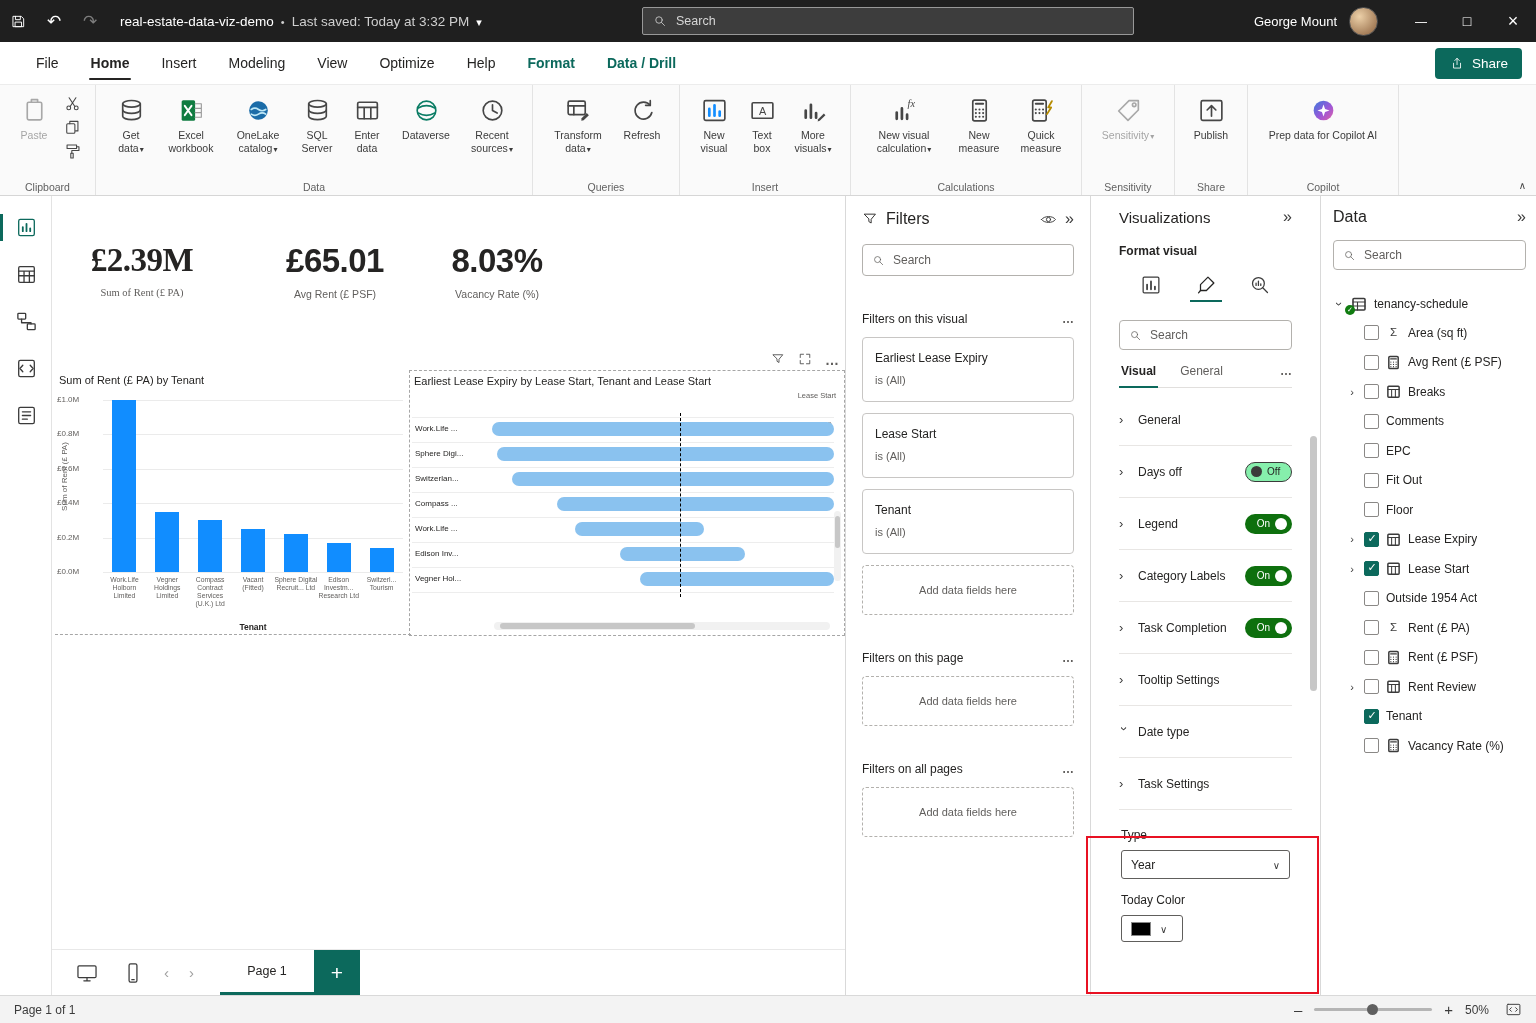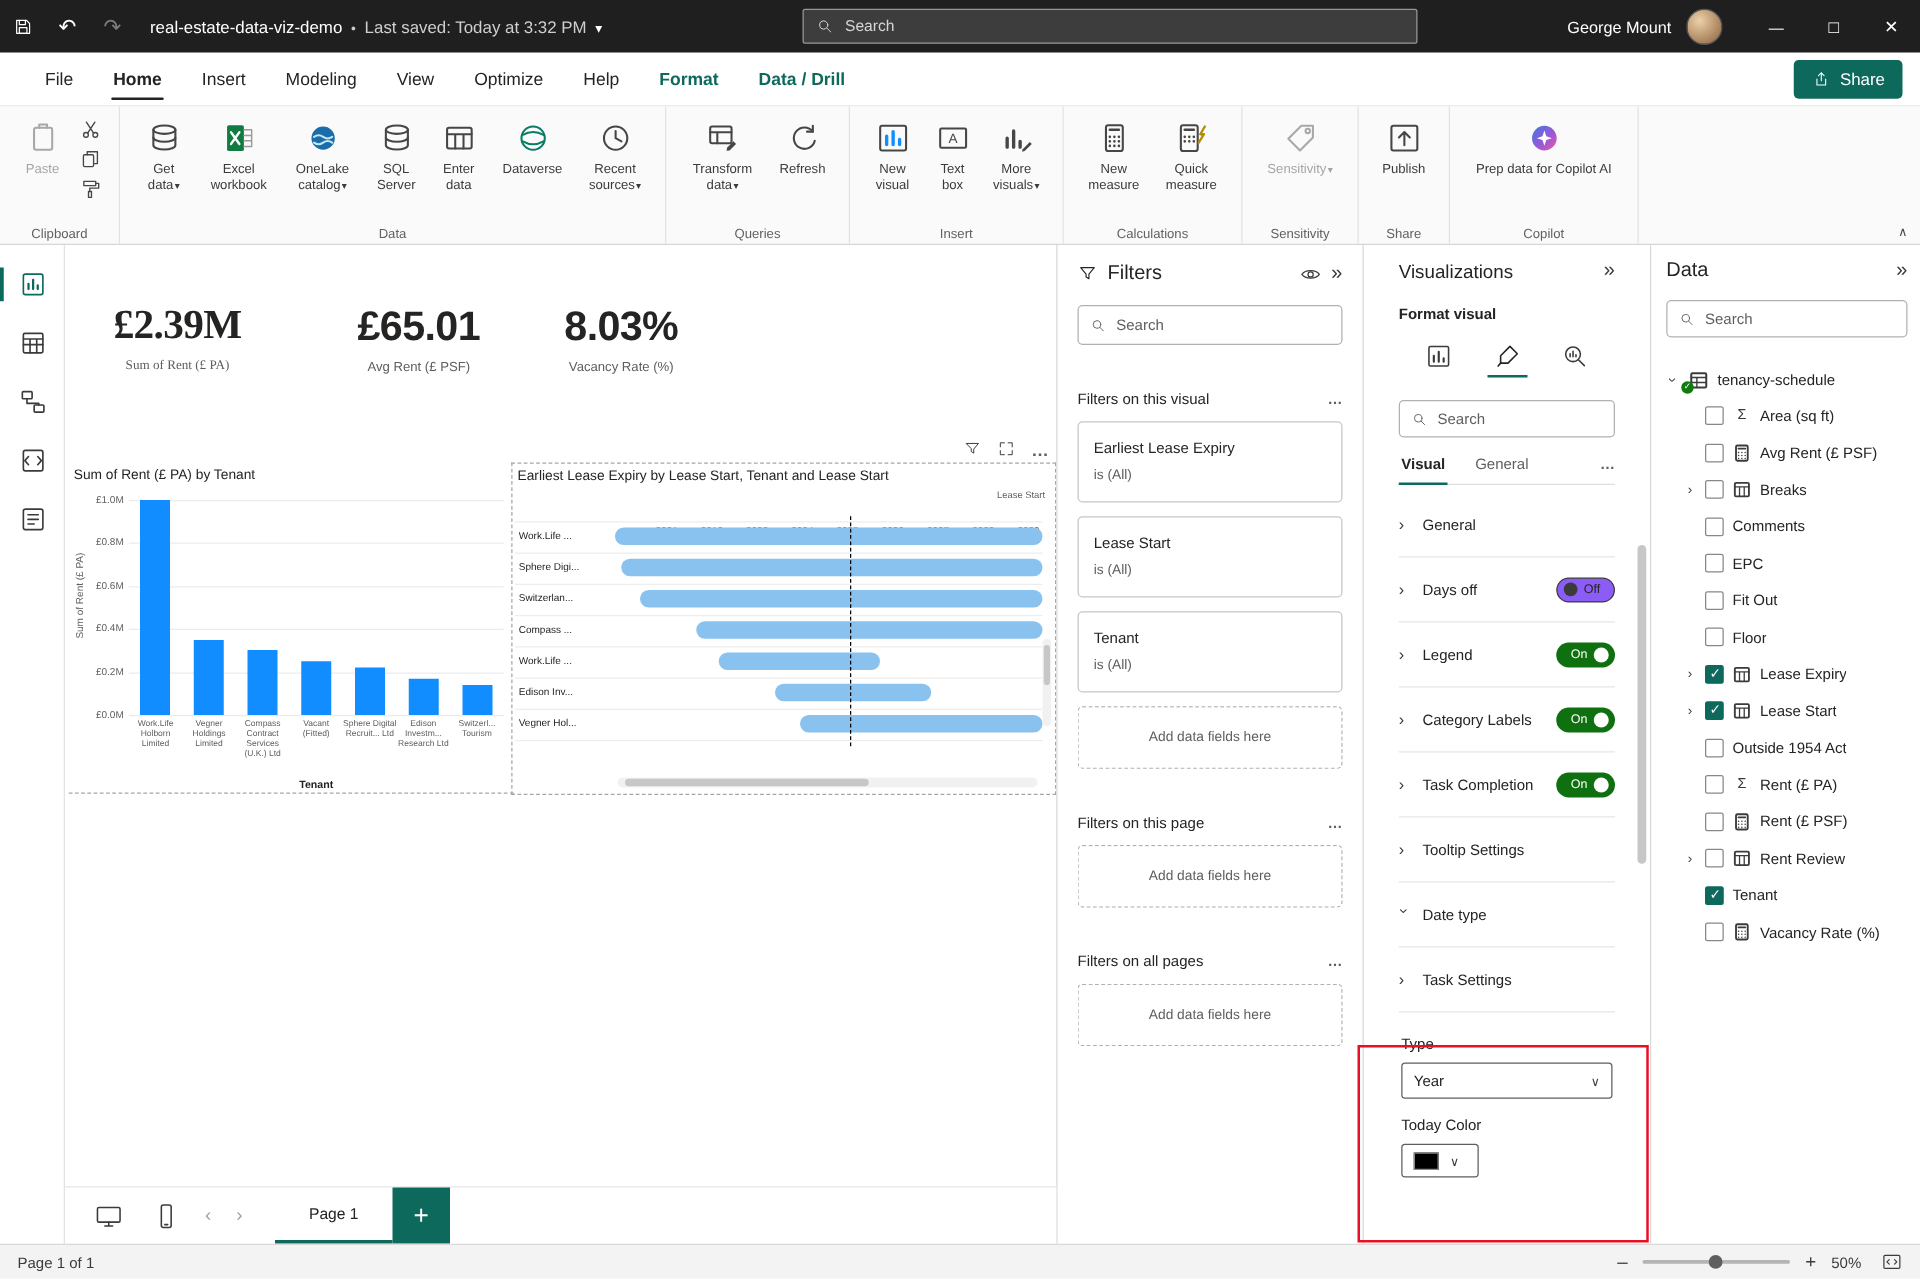--- a/index.html
+++ b/index.html
@@ -64,21 +64,21 @@
 
 .canvas{position:absolute;left:52px;top:196px;width:793px;height:753px;background:#fff}
 .kpi{position:absolute;top:46px;text-align:center;cursor:pointer}
 .kpi-v{font-size:33px;font-weight:600;color:#252423;letter-spacing:-.5px}
 .kpi-l{font-size:10.5px;color:#605e5c;margin-top:8px}
 .visual{position:absolute;background:#fff}
 .vtitle{position:absolute;left:4px;top:4px;font-size:11px;color:#252423;white-space:nowrap;overflow:hidden;max-width:95%}
 .barchart{left:3px;top:174px;width:353px;height:266px}
 .barchart .plot{position:absolute;left:48px;top:30px;width:300px;height:172px}
 .gridline{position:absolute;left:0;right:0;height:1px;background:#ebebeb}
-.ytick{position:absolute;left:-46px;width:42px;text-align:right;font-size:8px;color:#605e5c}
+.ytick{position:absolute;left:-46px;width:42px;font-size:8px;color:#605e5c}
 .bar{position:absolute;background:var(--bar-blue);cursor:pointer}
 .cat{position:absolute;top:176px;font-size:6.8px;line-height:8px;color:#605e5c;text-align:center;word-wrap:break-word;height:46px;overflow:hidden}
 .barchart .ylab{position:absolute;left:-56px;top:102px;width:130px;text-align:center;transform:rotate(-90deg);font-size:8px;color:#605e5c}
 .barchart .xlab{position:absolute;left:48px;bottom:4px;width:300px;text-align:center;font-size:8.5px;font-weight:700;color:#252423}
 .gantt{left:357px;top:174px;width:436px;height:266px;border:1.4px dashed #a6a6a6}
 .gantt .plot{position:absolute;inset:0}
 .vtoolbar{position:absolute;top:-19px;right:4px;display:flex;gap:13px;align-items:center}
 .ti{width:14px;height:14px;color:#3b3b3b;cursor:pointer}
 .ti.dots{width:auto}
 .ti.dots::after{content:"…";font-size:14px;font-weight:700;letter-spacing:1px}
@@ -133,21 +133,21 @@
 #viz-sections{margin-top:6px}
 .vsec{display:flex;align-items:center;height:52px;border-bottom:1px solid #e8e6e4;cursor:pointer;gap:9px}
 .sec-chev{display:inline-block;width:10px;color:#3b3b3b;font-size:13px}
 .sec-chev::before{content:"›"}
 .vsec.expanded .sec-chev{transform:rotate(90deg)}
 .sec-label{flex:1;font-size:12px;color:#252423;white-space:nowrap}
 .toggle{width:47px;height:20px;border-radius:10px;display:flex;align-items:center;font-size:10px;padding:0 5px;gap:5px;flex:none}
 .toggle.on{background:var(--toggle-on);color:#fff;justify-content:flex-end}
 .toggle .tg-dot{width:12px;height:12px;border-radius:50%;flex:none}
 .toggle.on .tg-dot{background:#fff}
-.toggle.off{border:1.4px solid #3b3b3b;color:#252423;background:#8b5cf6}
+.toggle.off{border:1.4px solid #3b3b3b;color:#252423;background:#86efac}
 .toggle.off .tg-dot{width:11px;height:11px;background:#3b3b3b}
 .vsec-body{padding:14px 2px 18px}
 .ctl-label{font-size:12px;color:#252423;margin:4px 0 8px}
 .select{height:29px;border:1px solid #605e5c;border-radius:3px;display:flex;align-items:center;justify-content:space-between;padding:0 9px;font-size:12px;cursor:pointer;background:#fff;margin-bottom:14px}
 .select.color{width:62px;justify-content:flex-start;gap:9px;height:27px;margin-bottom:0}
 .swatch{width:20px;height:14px;border:1px solid #888;flex:none}
 .sel-chev::after{content:"∨";font-size:10px;color:#3b3b3b}
 .viz-scroll{position:absolute;right:2px;top:240px;width:9px;height:548px}
 .viz-scroll .thumb{position:absolute;top:0;left:1px;right:1px;height:255px;background:#c7c7c7;border-radius:4px}
 
@@ -442,20 +442,29 @@
                   <path d="M18.5 22.5 l5.5 -5.5 1.5 1.5 -5.5 5.5 -2 .5 z" fill="currentColor" stroke="none"></path>
                 </svg>
               </div>
               <div class="rlabel" data-name="ribbon-button-label"><span>More visuals</span><span class="cc" data-name="dropdown-caret-icon"></span></div>
             </div>
           </div>
           <div class="glabel" data-name="ribbon-group-label">Insert</div>
         </div>
         <div class="rgroup" data-name="ribbon-group-calculations">
           <div class="rbtns">
+            <div class="rbtn" data-name="new-visual-calculation-button" style="width: 82px;">
+              <div class="ricon" data-name="visual-calc-icon">
+                <svg viewBox="0 0 28 28" fill="none" stroke="currentColor" stroke-width="1.6" stroke-linecap="round" stroke-linejoin="round" xmlns="http://www.w3.org/2000/svg">
+                  <path d="M6.5 22 v-6 M11.5 22 v-10 M16.5 22 v-4" stroke-width="2.6"></path>
+                  <text x="17" y="10.5" font-size="10" font-style="italic" fill="currentColor" stroke="none" font-family="Liberation Serif, serif">fx</text>
+                </svg>
+              </div>
+              <div class="rlabel" data-name="ribbon-button-label"><span>New visual calculation</span><span class="cc" data-name="dropdown-caret-icon"></span></div>
+            </div>
             <div class="rbtn" data-name="new-measure-button" style="width: 56px;">
               <div class="ricon" data-name="new-measure-icon">
                 <svg viewBox="0 0 28 28" fill="none" stroke="currentColor" stroke-width="1.6" stroke-linecap="round" stroke-linejoin="round" xmlns="http://www.w3.org/2000/svg">
                   <rect x="7.5" y="4" width="13" height="20" rx="1.8"></rect>
                   <path d="M10.5 7.5 h7" stroke-width="2"></path>
                   <path d="M10.5 13 h.01 M14 13 h.01 M17.5 13 h.01 M10.5 16.5 h.01 M14 16.5 h.01 M17.5 16.5 h.01 M10.5 20 h.01 M14 20 h.01 M17.5 20 h.01" stroke-width="2"></path>
                 </svg>
               </div>
               <div class="rlabel" data-name="ribbon-button-label"><span>New measure</span></div>
             </div>

